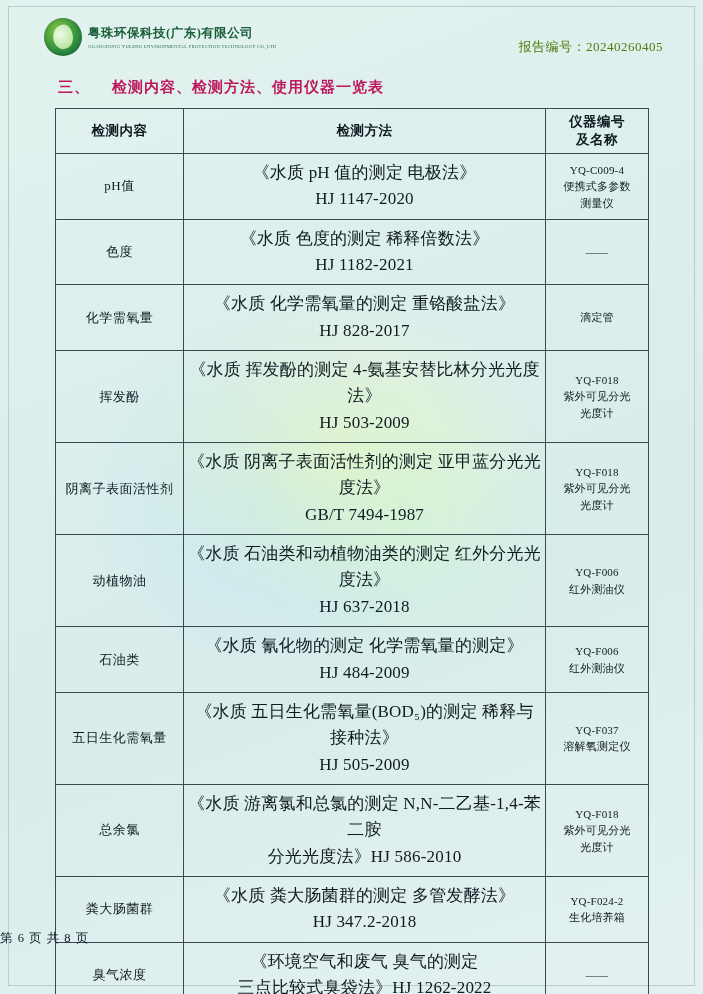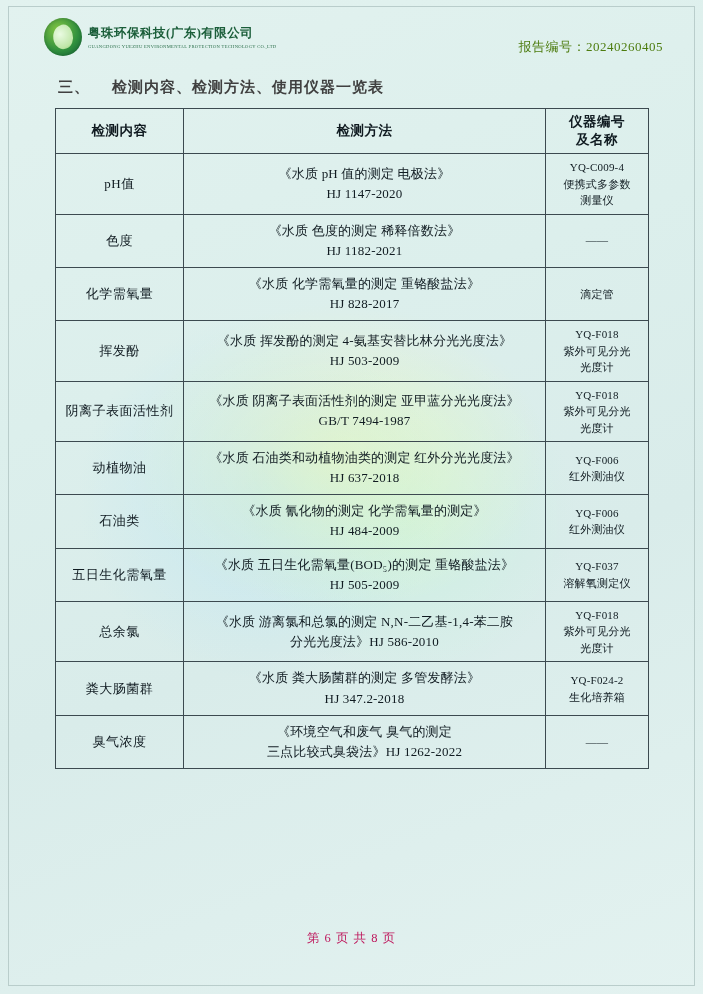--- a/index.html
+++ b/index.html
@@ -99,21 +99,21 @@
     letter-spacing: 0.5px;
   }
 
   
   .section-title {
     position: absolute;
     left: 58px;
     top: 78px;
     font-size: 15px;
     font-weight: bold;
-    color: #404040;
+    color: #be185d;
     letter-spacing: 1px;
     white-space: nowrap;
     text-align: center;
   }
   .section-title .num {
     margin-right: 22px;
   }
 
   
   .tbl-wrap {
@@ -142,21 +142,21 @@
   }
   .col-a { width: 128px; }
   .col-b { width: 362px; }
   .col-c { width: 103px; }
 
   td.item {
     font-size: 13px;
     letter-spacing: 0.5px;
   }
   td.method {
-    font-size: 13px;
+    font-size: 17px;
     line-height: 1.55;
     padding: 6px 4px;
     letter-spacing: 0.2px;
   }
   td.instr {
     font-size: 11px;
     line-height: 1.5;
     padding: 5px 2px;
     letter-spacing: 0.2px;
   }
@@ -164,23 +164,23 @@
     letter-spacing: -1px;
   }
   .ln { display: block; }
 
   
   .footer {
     position: absolute;
     left: 0;
     right: 0;
     top: 930px;
-    text-align: center;
+    text-align: left;
     font-size: 12.5px;
-    color: #be185d;
+    color: #0f172a;
     letter-spacing: 1px;
   }
 </style>
 </head>
 <body>
 
 <div class="page"></div>
 <div class="sheet"></div>
 
 <div class="header">
@@ -286,21 +286,21 @@
           <span class="ln">HJ 484-2009</span>
         </td>
         <td class="instr">
           <span class="ln">YQ-F006</span>
           <span class="ln">红外测油仪</span>
         </td>
       </tr>
       <tr>
         <td class="item">五日生化需氧量</td>
         <td class="method">
-          <span class="ln">《水质 五日生化需氧量(BOD₅)的测定 重铬酸盐法》</span>
+          <span class="ln">《水质 五日生化需氧量(BOD₅)的测定 稀释与接种法》</span>
           <span class="ln">HJ 505-2009</span>
         </td>
         <td class="instr">
           <span class="ln">YQ-F037</span>
           <span class="ln">溶解氧测定仪</span>
         </td>
       </tr>
       <tr>
         <td class="item">总余氯</td>
         <td class="method">

